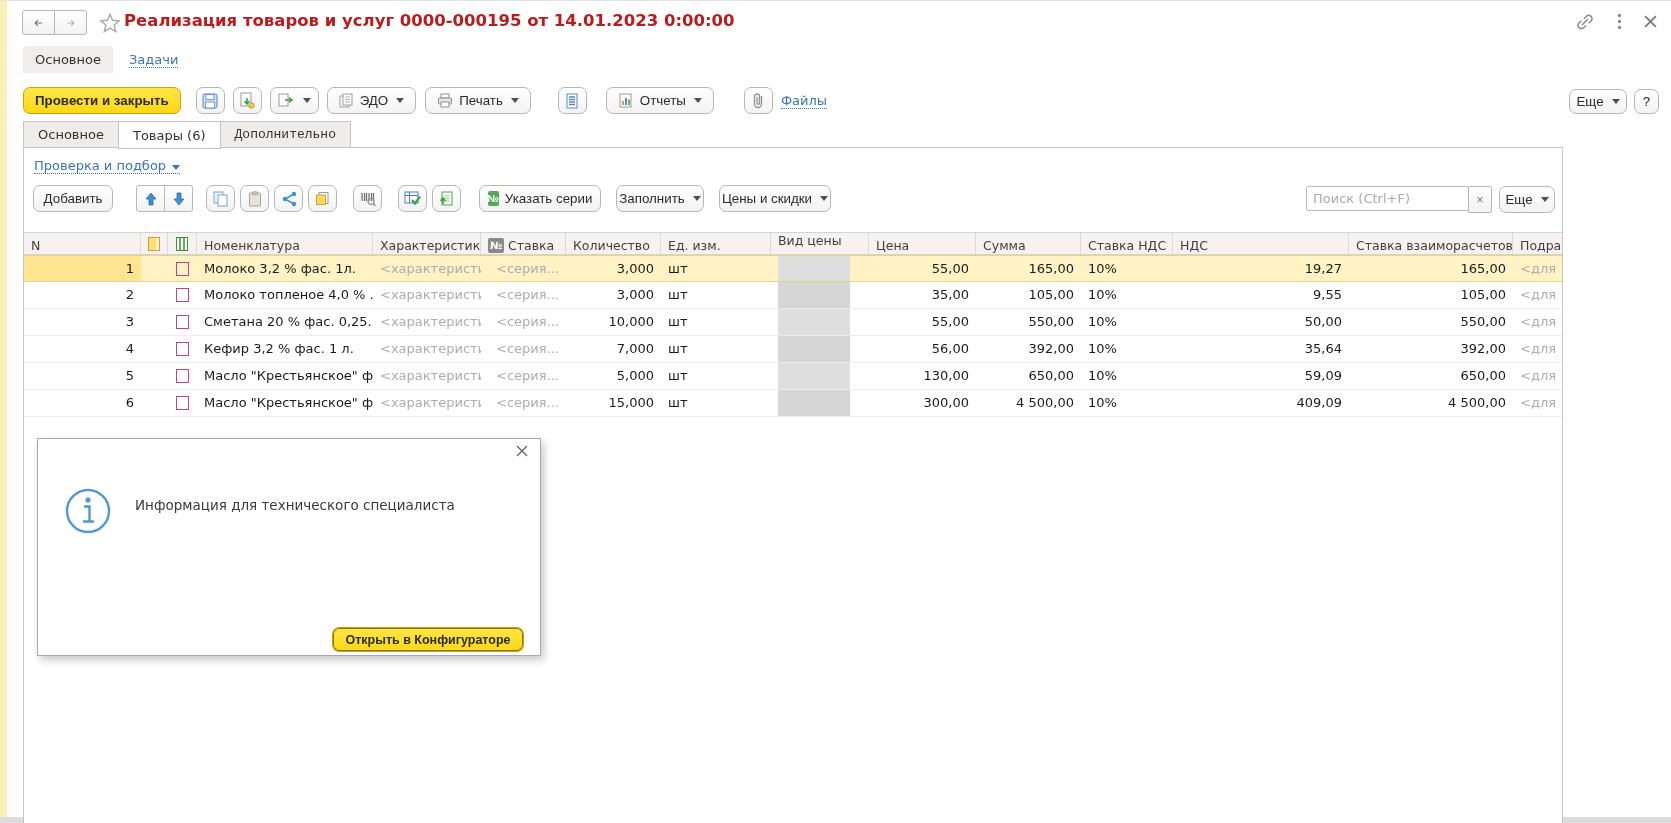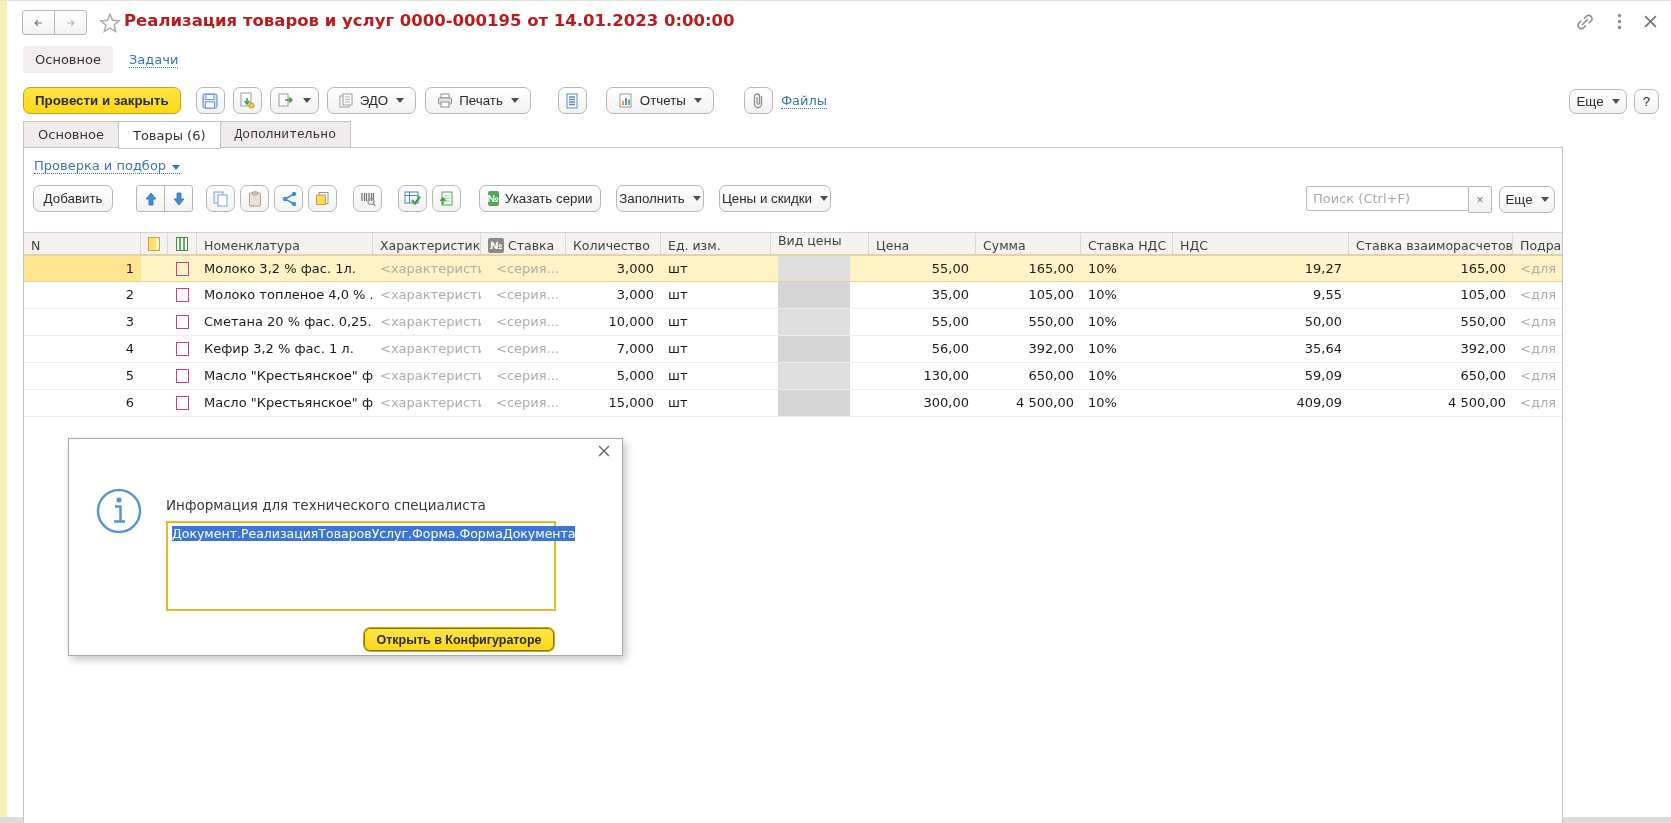--- a/index.html
+++ b/index.html
@@ -87,22 +87,22 @@
     background:repeating-linear-gradient(90deg,#ffffff 0 2px,#63b063 2px 4px); }
 
   
   #hscroll { left:25px; top:754px; width:1536px; height:14px; background:#f4f4f4; border-radius:7px; }
   #hscroll .thumb { position:absolute; left:16px; top:2px; width:1392px; height:10px; background:#c7c7c7; border-radius:5px; }
   .scroll-arrow { position:absolute; top:3px; width:0; height:0; border-top:4px solid transparent; border-bottom:4px solid transparent; }
   #sa-left { left:4px; border-right:6px solid #9a9a9a; }
   #sa-right { right:4px; border-left:6px solid #9a9a9a; }
 
   
-  #dialog { left:37px; top:437px; width:555px; height:218px; background:#fff; border:1px solid #a9a9a9;
-    box-shadow:3px 4px 8px rgba(0,0,0,.22); z-index:5;margin-left:31px; }
+  #dialog { left:37px; top:437px; width:504px; height:218px; background:#fff; border:1px solid #a9a9a9;
+    box-shadow:3px 4px 8px rgba(0,0,0,.22); z-index:5; }
   #dialog-close { position:absolute; right:12px; top:6px; color:#666; font-size:15px; cursor:pointer; }
   #dialog-title { position:absolute; left:97px; top:58px; font-size:13.5px; color:#3a3a3a; }
   #dialog-text { position:absolute; left:97px; top:82px; width:390px; height:90px; border:2px solid #e3bc24;
     padding:3px 4px; font-size:12.5px; }
   #dialog-text .selected { background:#3a77d4; color:#fff; }
   #dialog-btn { position:absolute; left:294px; top:188px; width:192px; height:25px; font-size:12.5px;
     box-shadow:0 0 0 1px #8a7500 inset; }
   #info-icon { position:absolute; left:26px; top:48px; }
 
   svg { display:block; }
@@ -481,23 +481,20 @@
         </svg>
     </span>
     <span id="info-icon">
       <svg width="48" height="48" viewBox="0 0 48 48">
           <circle cx="24" cy="24" r="21" fill="none" stroke="#5296d5" stroke-width="2.4"></circle>
           <circle cx="24" cy="13" r="2.6" fill="#5296d5"></circle>
           <path d="M20 19.5 H25.5 V34 M19 34.5 H30" stroke="#5296d5" stroke-width="2.4" fill="none"></path>
         </svg>
     </span>
     <div id="dialog-title">Информация для технического специалиста</div>
-    <div id="dialog-text">
-      <span class="selected">Документ.РеализацияТоваровУслуг.Форма.ФормаДокумента</span>
-    </div>
     <button id="dialog-btn" class="btn ybtn abs">Открыть в Конфигураторе</button>
   </div>
 
   <div id="hscroll" class="abs">
     <span class="scroll-arrow" id="sa-left"></span>
     <div class="thumb"></div>
     <span class="scroll-arrow" id="sa-right"></span>
   </div>
 
   <div id="bottom-strip" class="abs"></div>

